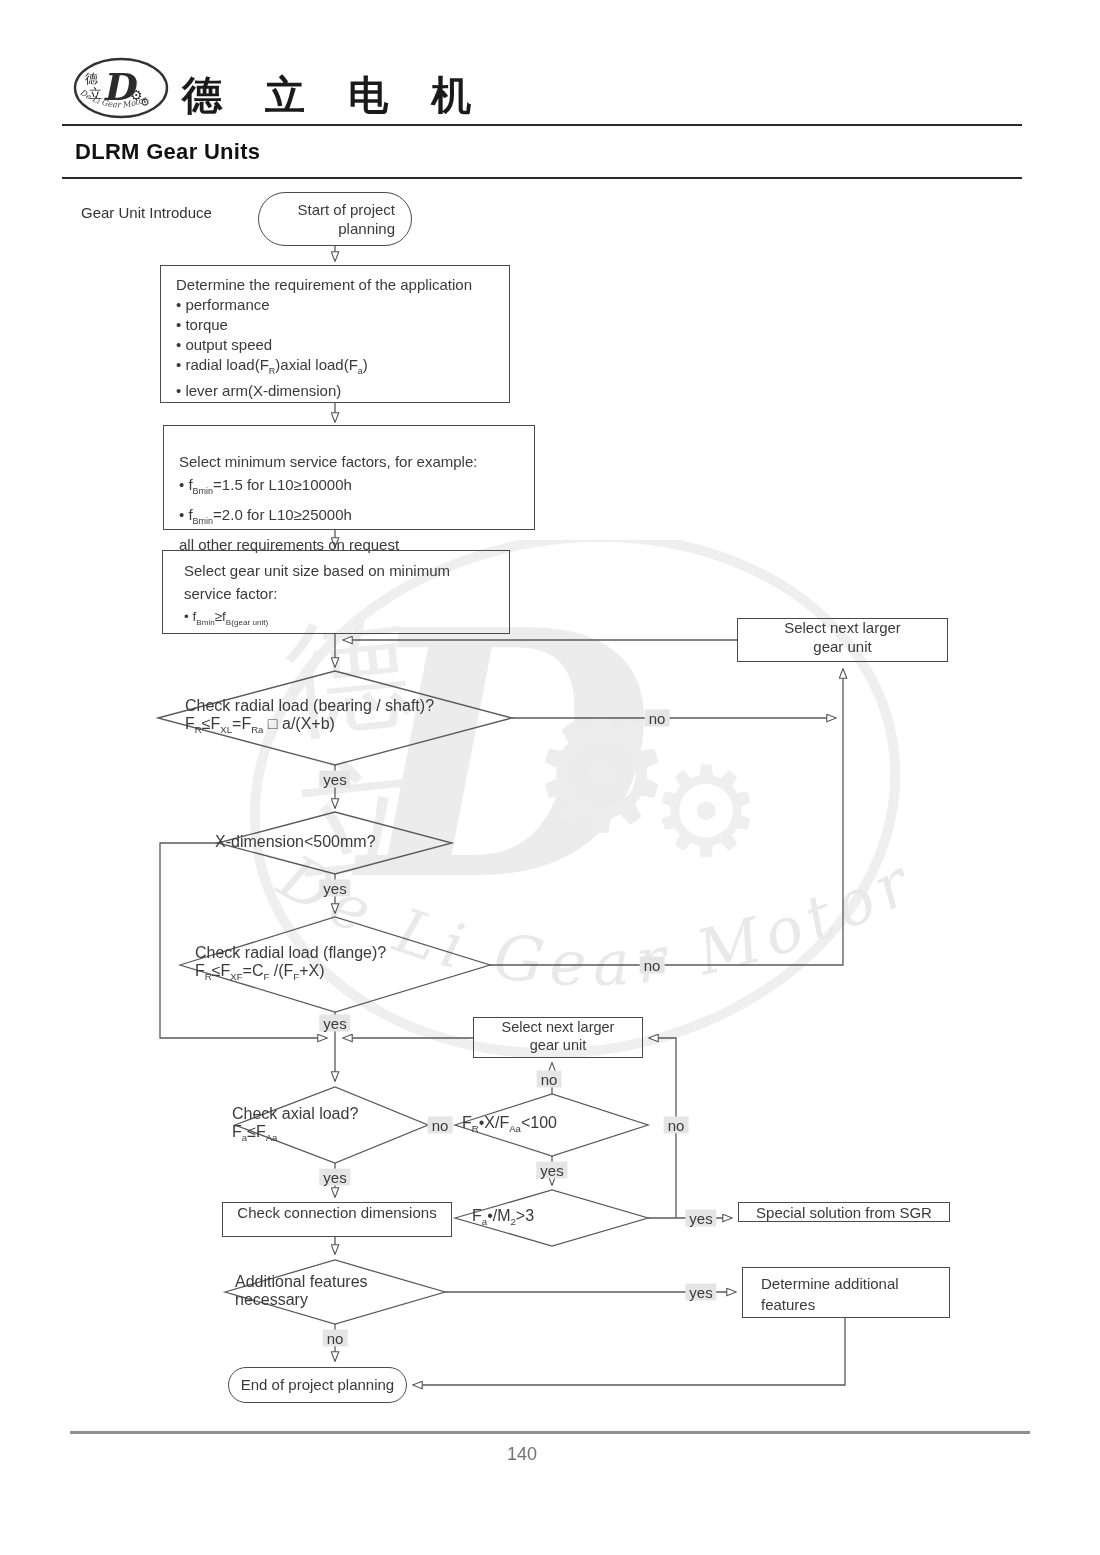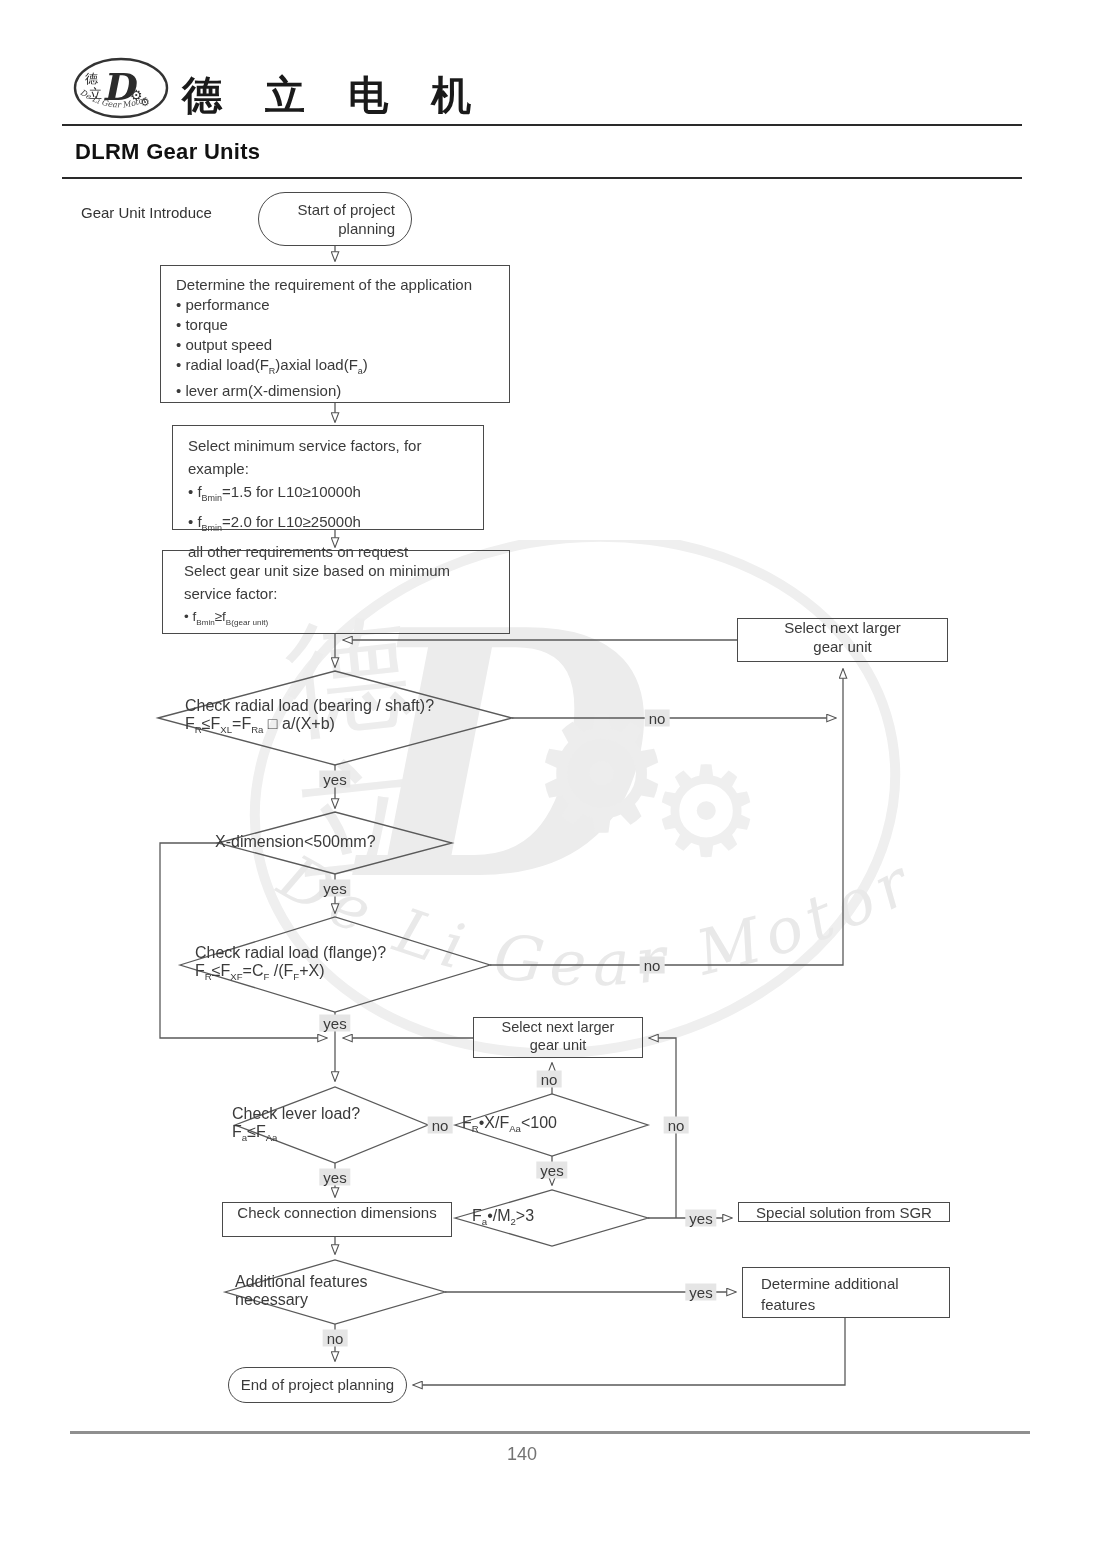--- a/index.html
+++ b/index.html
@@ -135,21 +135,21 @@
 
   <div class="node rect bullets" style="left:160px;top:265px;width:350px;height:138px;padding:9px 10px 0 15px">
     <div>Determine the requirement of the application</div>
     <div>• performance</div>
     <div>• torque</div>
     <div>• output speed</div>
     <div>• radial load(F<sub>R</sub>)axial load(F<sub>a</sub>)</div>
     <div>• lever arm(X-dimension)</div>
   </div>
 
-  <div class="node rect" style="left:172px;top:425px;width:312px;height:105px;padding:8px 10px 0 15px;line-height:23px">
+  <div class="node rect" style="left:163px;top:425px;width:372px;height:105px;padding:24px 10px 0 15px;line-height:23px">
     <div>Select minimum service factors, for example:</div>
     <div>• f<sub>Bmin</sub>=1.5 for L10≥10000h</div>
     <div>• f<sub>Bmin</sub>=2.0 for L10≥25000h</div>
     <div>all other requirements on request</div>
   </div>
 
   <div class="node rect" style="left:162px;top:550px;width:348px;height:84px;padding:8px 10px 0 21px;line-height:23px">
     <div>Select gear unit size based on minimum</div>
     <div>service factor:</div>
     <div style="font-size:13.5px">• f<sub>Bmin</sub>≥f<sub>B(gear unit)</sub></div>
@@ -169,21 +169,21 @@
   <div class="dtext" style="left:335px;top:963px;width:280px">
     <div>Check radial load (flange)?</div>
     <div>F<sub>R</sub>≤F<sub>XF</sub>=C<sub>F</sub> /(F<sub>F</sub>+X)</div>
   </div>
 
   <div class="node rect center" style="left:473px;top:1017px;width:170px;height:41px;font-size:14.5px;line-height:1.25">
     <span style="width:130px">Select next larger gear unit</span>
   </div>
 
   <div class="dtext" style="left:332px;top:1124px;width:200px">
-    <div>Check lever load?</div>
+    <div>Check axial load?</div>
     <div>F<sub>a</sub>≤F<sub>Aa</sub></div>
   </div>
 
   <div class="dtext" style="left:552px;top:1124px;width:180px">F<sub>R</sub>•X/F<sub>Aa</sub>&lt;100</div>
 
   <div class="dtext" style="left:552px;top:1217px;width:160px">F<sub>a</sub>•/M<sub>2</sub>&gt;3</div>
 
   <div class="node rect center" style="left:738px;top:1202px;width:212px;height:20px">Special solution from SGR</div>
 
   <div class="node rect center" style="left:222px;top:1202px;width:230px;height:35px">Check connection dimensions</div>

